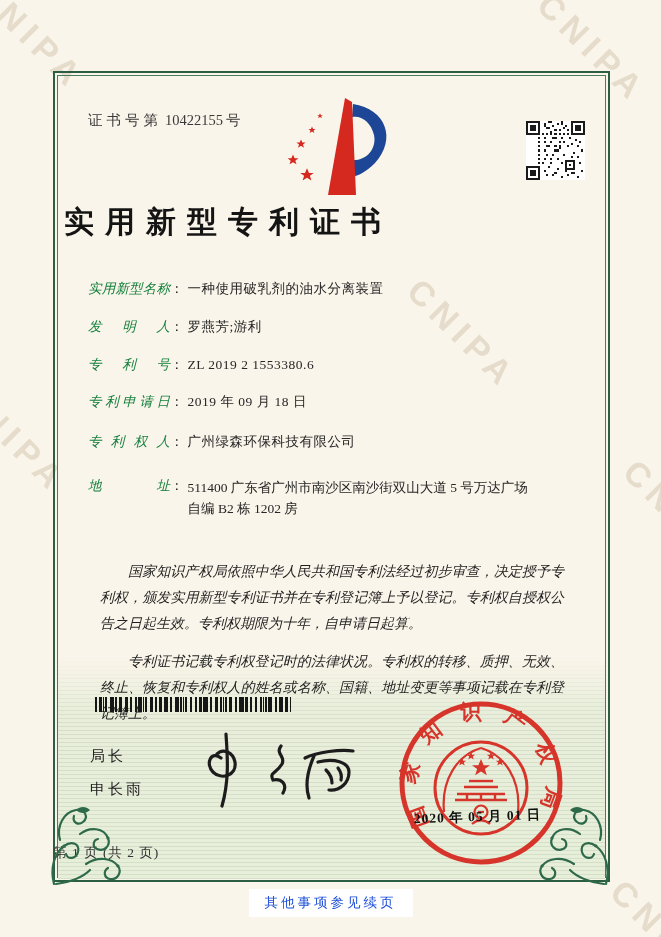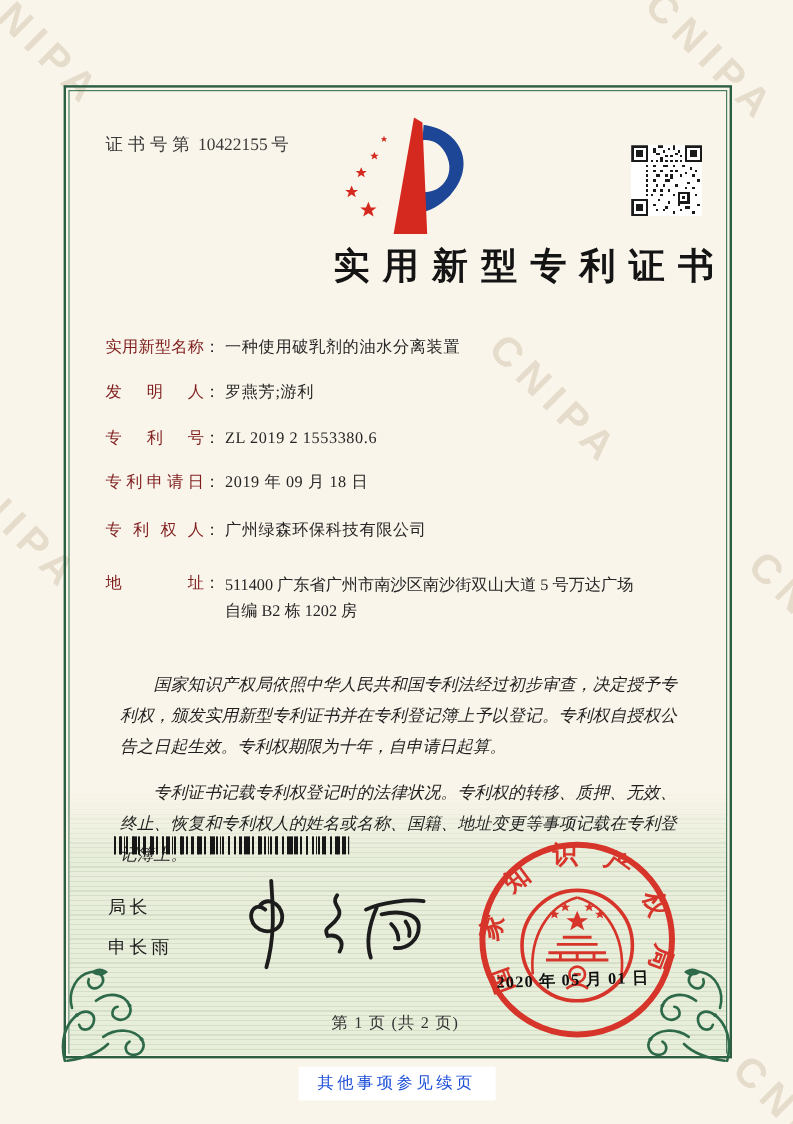--- a/index.html
+++ b/index.html
@@ -36,31 +36,32 @@
             mask:linear-gradient(180deg,transparent 0,#000 70px);
   }
   
   .cert-no{position:absolute;left:88px;top:111px;z-index:2;font-size:14.5px;color:#3a3a3a;}
   .cert-no .pfx{letter-spacing:4px;}
   .cert-no .num{margin:0 3px;}
   .logo{position:absolute;left:268px;top:96px;z-index:2;}
   .qr{position:absolute;left:526px;top:121px;width:59px;height:59px;z-index:2;background:#fff;}
   .title{
     position:absolute;left:53px;top:202px;width:553px;z-index:2;
-    text-align:right;font-size:30px;font-weight:bold;color:#141414;
+    text-align:left;font-size:30px;font-weight:bold;color:#141414;
     letter-spacing:11px;text-indent:11px;
   }
   
   .rows{position:absolute;left:88px;top:272px;width:490px;height:280px;z-index:2;
         font-size:13.5px;color:#262626;}
   .row{position:absolute;left:0;right:0;white-space:nowrap;}
   .flabel{
     display:inline-block;width:82px;vertical-align:top;
     text-align:justify;text-align-last:justify;text-justify:inter-character;
-    color:#7f1d1d;
+    color:#15803d;
+    font-style:italic;
   }
   .colon{margin-right:4px;}
   .fval{letter-spacing:.5px;}
   .addr-val{display:inline-block;vertical-align:top;width:388px;white-space:normal;line-height:21px;}
   .r-name{top:8px}.r-inv{top:46px}.r-pat{top:84px}.r-fil{top:121px}
   .r-pte{top:161px}.r-addr{top:205px}.r-grant{top:246px}
   .grant2{position:absolute;left:258px;top:0;}
   
   .paras{
     position:absolute;left:88px;top:547px;width:488px;z-index:2;
@@ -85,21 +86,21 @@
   .signer-name{top:780px}
   .signature{position:absolute;left:193px;top:720px;z-index:2;}
   .seal{position:absolute;left:398px;top:700px;width:166px;height:166px;z-index:3;opacity:.93;}
   .seal-date{
     position:absolute;left:400px;top:808px;width:155px;z-index:4;
     text-align:center;font-weight:bold;font-size:13.5px;color:#101010;
     letter-spacing:1px;transform:rotate(-2deg);white-space:nowrap;
   }
   .page-info{
     position:absolute;left:53px;top:844px;width:553px;z-index:2;
-    text-align:center;font-size:13.5px;color:#333;letter-spacing:1px;
+    text-align:left;font-size:13.5px;color:#333;letter-spacing:1px;
   }
   .ornament{position:absolute;top:804px;z-index:3;}
   .orn-left{left:46px;}
   .orn-right{left:528px;transform:scaleX(-1);}
   .continuation{
     position:absolute;left:50%;top:889px;transform:translateX(-50%);z-index:4;
     background:#ffffff;padding:5px 16px;
     font-size:13.5px;color:#1d4ed8;letter-spacing:3px;white-space:nowrap;
   }
 </style>

